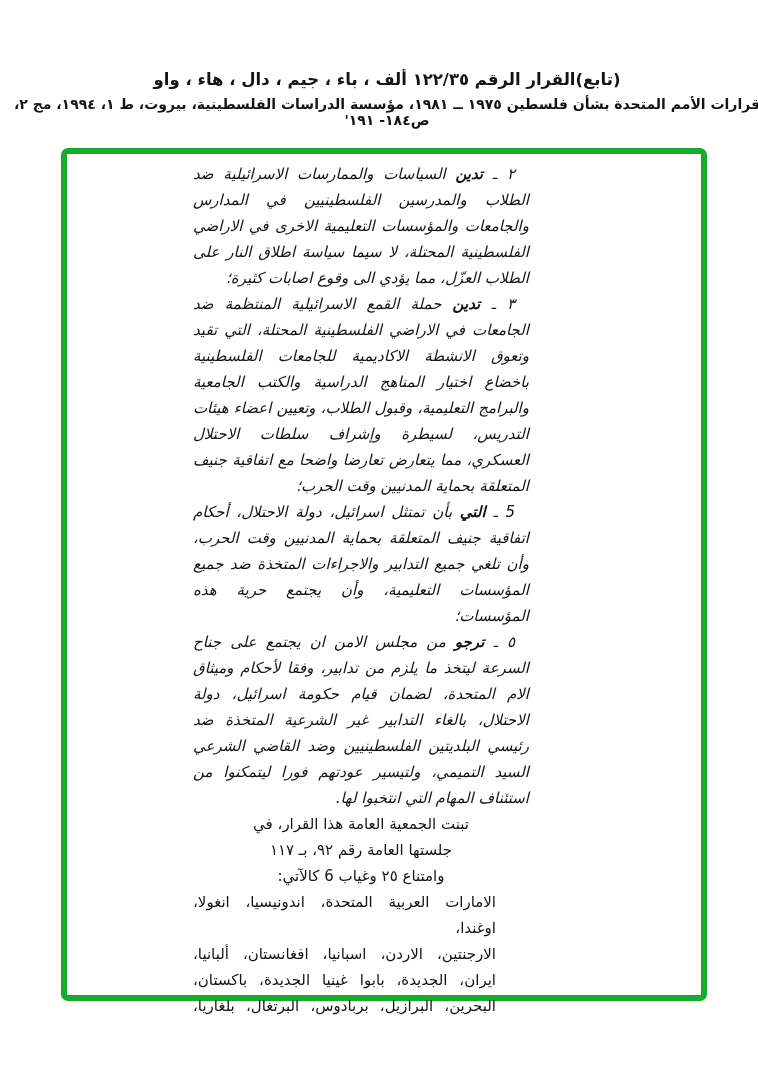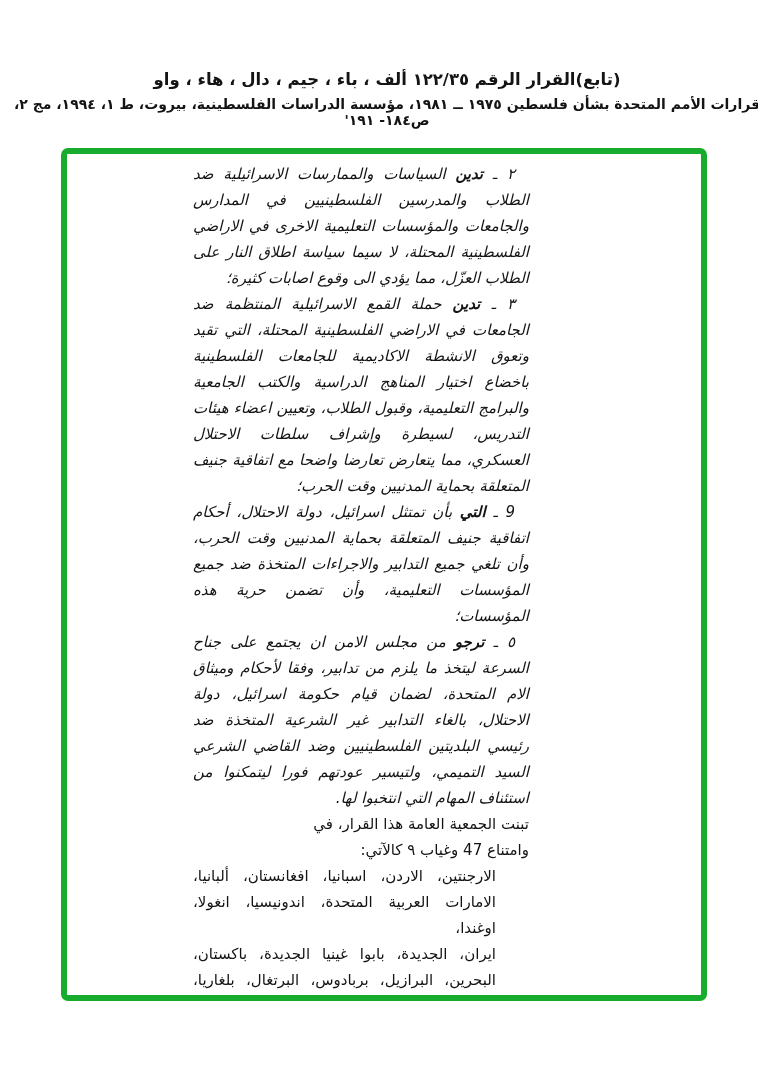--- a/index.html
+++ b/index.html
@@ -26,21 +26,21 @@
   }
 
   
   .content {
     position: absolute; top: 161px; right: 237px; width: 336px;
     direction: rtl; font-size: 15px; line-height: 26px;
   }
   .para { margin: 0; text-align: justify; text-indent: 14px; font-style: italic; }
   .para b { font-weight: 700; }
 
-  .adoption-line { text-align: right; }        
+  .adoption-line { text-align: center; }        
 
   .vline { text-align: justify; text-align-last: justify; }
   .vote-cont { margin-right: 33px; }          
   .vsep { margin: 0 9px; }
 
   
   .pagenum {
     position: absolute; top: 1078px; left: 0; right: 0;
     text-align: center; font-size: 13px; font-weight: 700; direction: rtl;
   }
@@ -65,39 +65,40 @@
       <span>السياسات والممارسات الاسرائيلية ضد الطلاب والمدرسين الفلسطينيين في المدارس والجامعات والمؤسسات التعليمية الاخرى في الاراضي الفلسطينية المحتلة، لا سيما سياسة اطلاق النار على الطلاب العزّل، مما يؤدي الى وقوع اصابات كثيرة؛</span>
     </p>
 
     <p class="para">
       <span>٣ ـ</span>
       <b>تدين</b>
       <span>حملة القمع الاسرائيلية المنتظمة ضد الجامعات في الاراضي الفلسطينية المحتلة، التي تقيد وتعوق الانشطة الاكاديمية للجامعات الفلسطينية باخضاع اختيار المناهج الدراسية والكتب الجامعية والبرامج التعليمية، وقبول الطلاب، وتعيين اعضاء هيئات التدريس، لسيطرة وإشراف سلطات الاحتلال العسكري، مما يتعارض تعارضا واضحا مع اتفاقية جنيف المتعلقة بحماية المدنيين وقت الحرب؛</span>
     </p>
 
     <p class="para">
-      <span>9 ـ</span>
+      <span>5 ـ</span>
       <b>التي</b>
-      <span>بأن تمتثل اسرائيل، دولة الاحتلال، أحكام اتفاقية جنيف المتعلقة بحماية المدنيين وقت الحرب، وأن تلغي جميع التدابير والاجراءات المتخذة ضد جميع المؤسسات التعليمية، وأن تضمن حرية هذه المؤسسات؛</span>
+      <span>بأن تمتثل اسرائيل، دولة الاحتلال، أحكام اتفاقية جنيف المتعلقة بحماية المدنيين وقت الحرب، وأن تلغي جميع التدابير والاجراءات المتخذة ضد جميع المؤسسات التعليمية، وأن يجتمع حرية هذه المؤسسات؛</span>
     </p>
 
     <p class="para">
       <span>٥ ـ</span>
       <b>ترجو</b>
       <span>من مجلس الامن ان يجتمع على جناح السرعة ليتخذ ما يلزم من تدابير، وفقا لأحكام وميثاق الام المتحدة، لضمان قيام حكومة اسرائيل، دولة الاحتلال، بالغاء التدابير غير الشرعية المتخذة ضد رئيسي البلديتين الفلسطينيين وضد القاضي الشرعي السيد التميمي، ولتيسير عودتهم فورا ليتمكنوا من استئناف المهام التي انتخبوا لها.</span>
     </p>
 
     <div class="adoption">
       <div class="adoption-line">تبنت الجمعية العامة هذا القرار، في</div>
-      <div class="adoption-line">وامتناع 47 وغياب ٩ كالآتي:</div>
+      <div class="adoption-line">جلستها العامة رقم ٩٢، بـ ١١٧</div>
+      <div class="adoption-line">وامتناع ٢٥ وغياب 6 كالآتي:</div>
     </div>
 
     <div class="vote">
+      <div class="vline vote-cont">الامارات العربية المتحدة، اندونيسيا، انغولا، اوغندا،</div>
       <div class="vline vote-cont">الارجنتين، الاردن، اسبانيا، افغانستان، ألبانيا،</div>
-      <div class="vline vote-cont">الامارات العربية المتحدة، اندونيسيا، انغولا، اوغندا،</div>
       <div class="vline vote-cont">ايران، الجديدة، بابوا غينيا الجديدة، باكستان،</div>
       <div class="vline vote-cont">البحرين، البرازيل، بربادوس، البرتغال، بلغاريا،</div>
 
     </div>
 
   </main>
 
   <div class="pagenum">١٧</div>
 
 </div>

